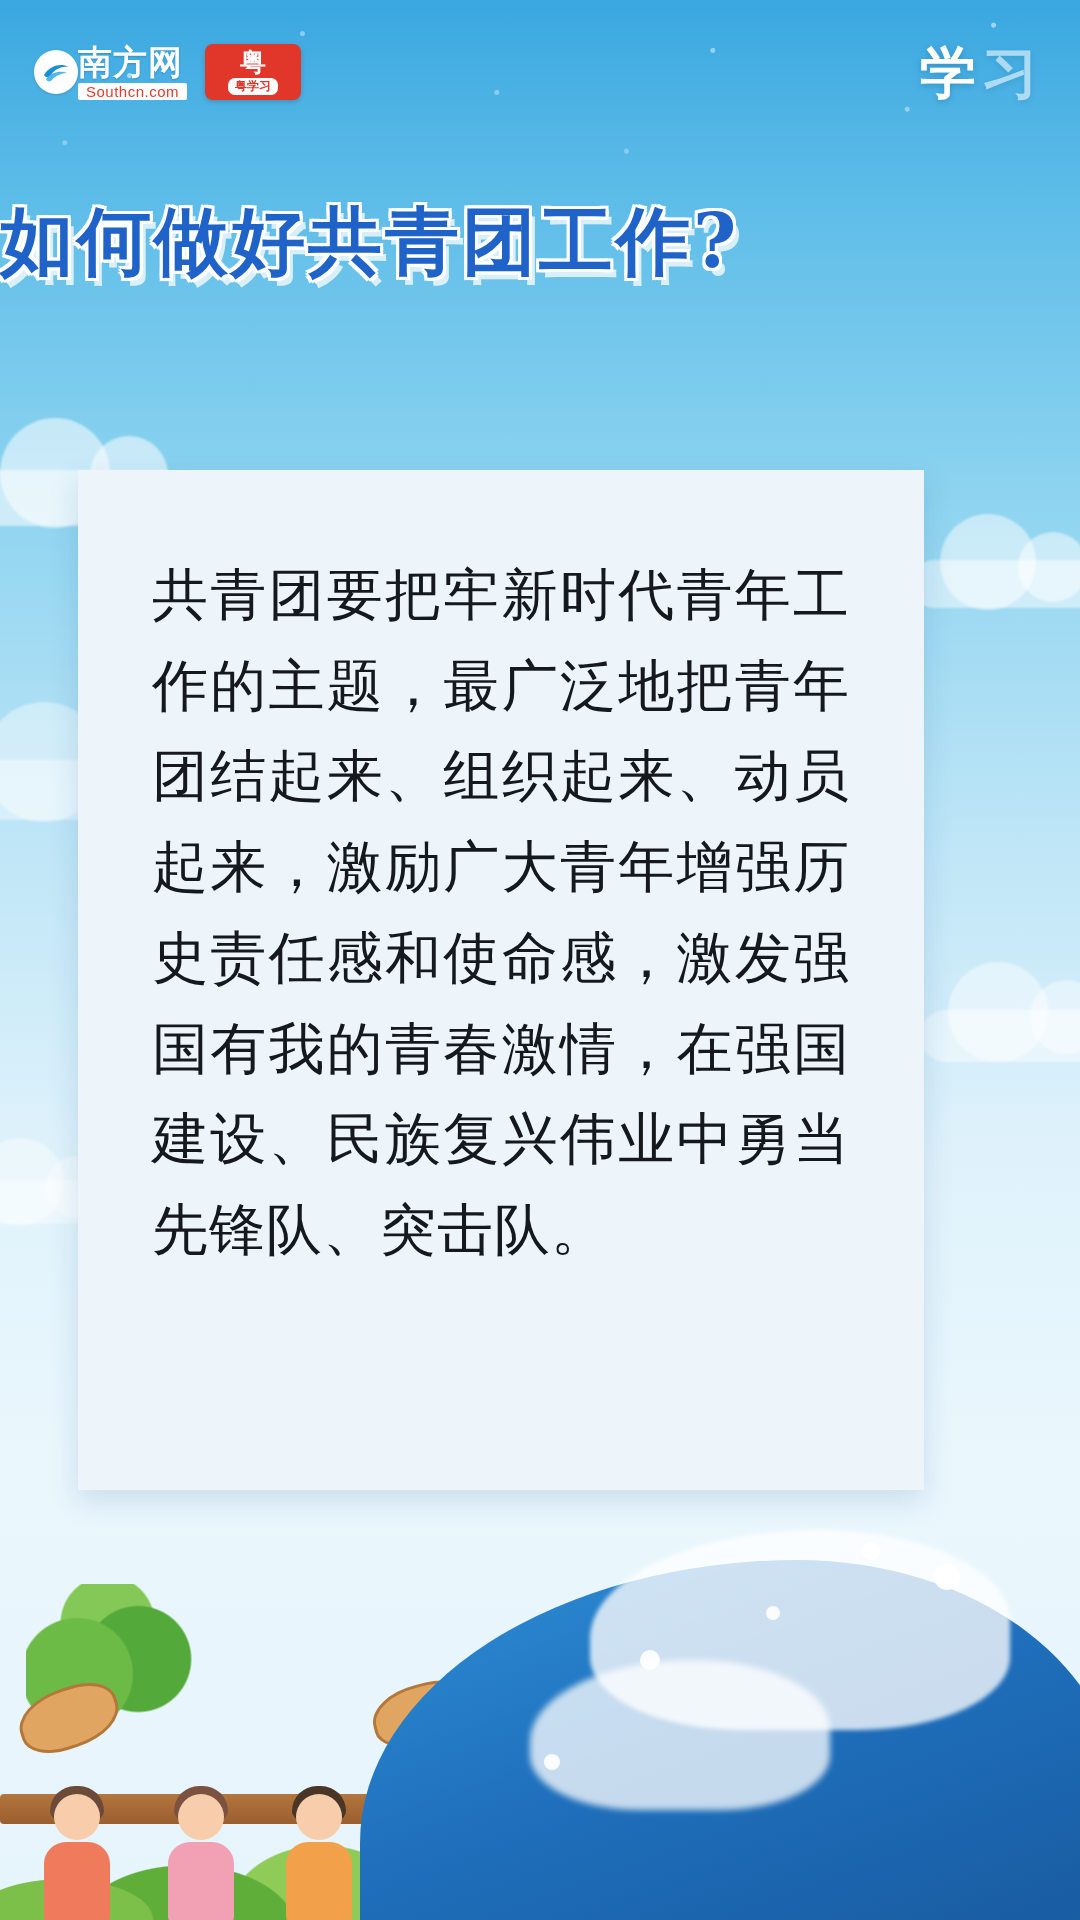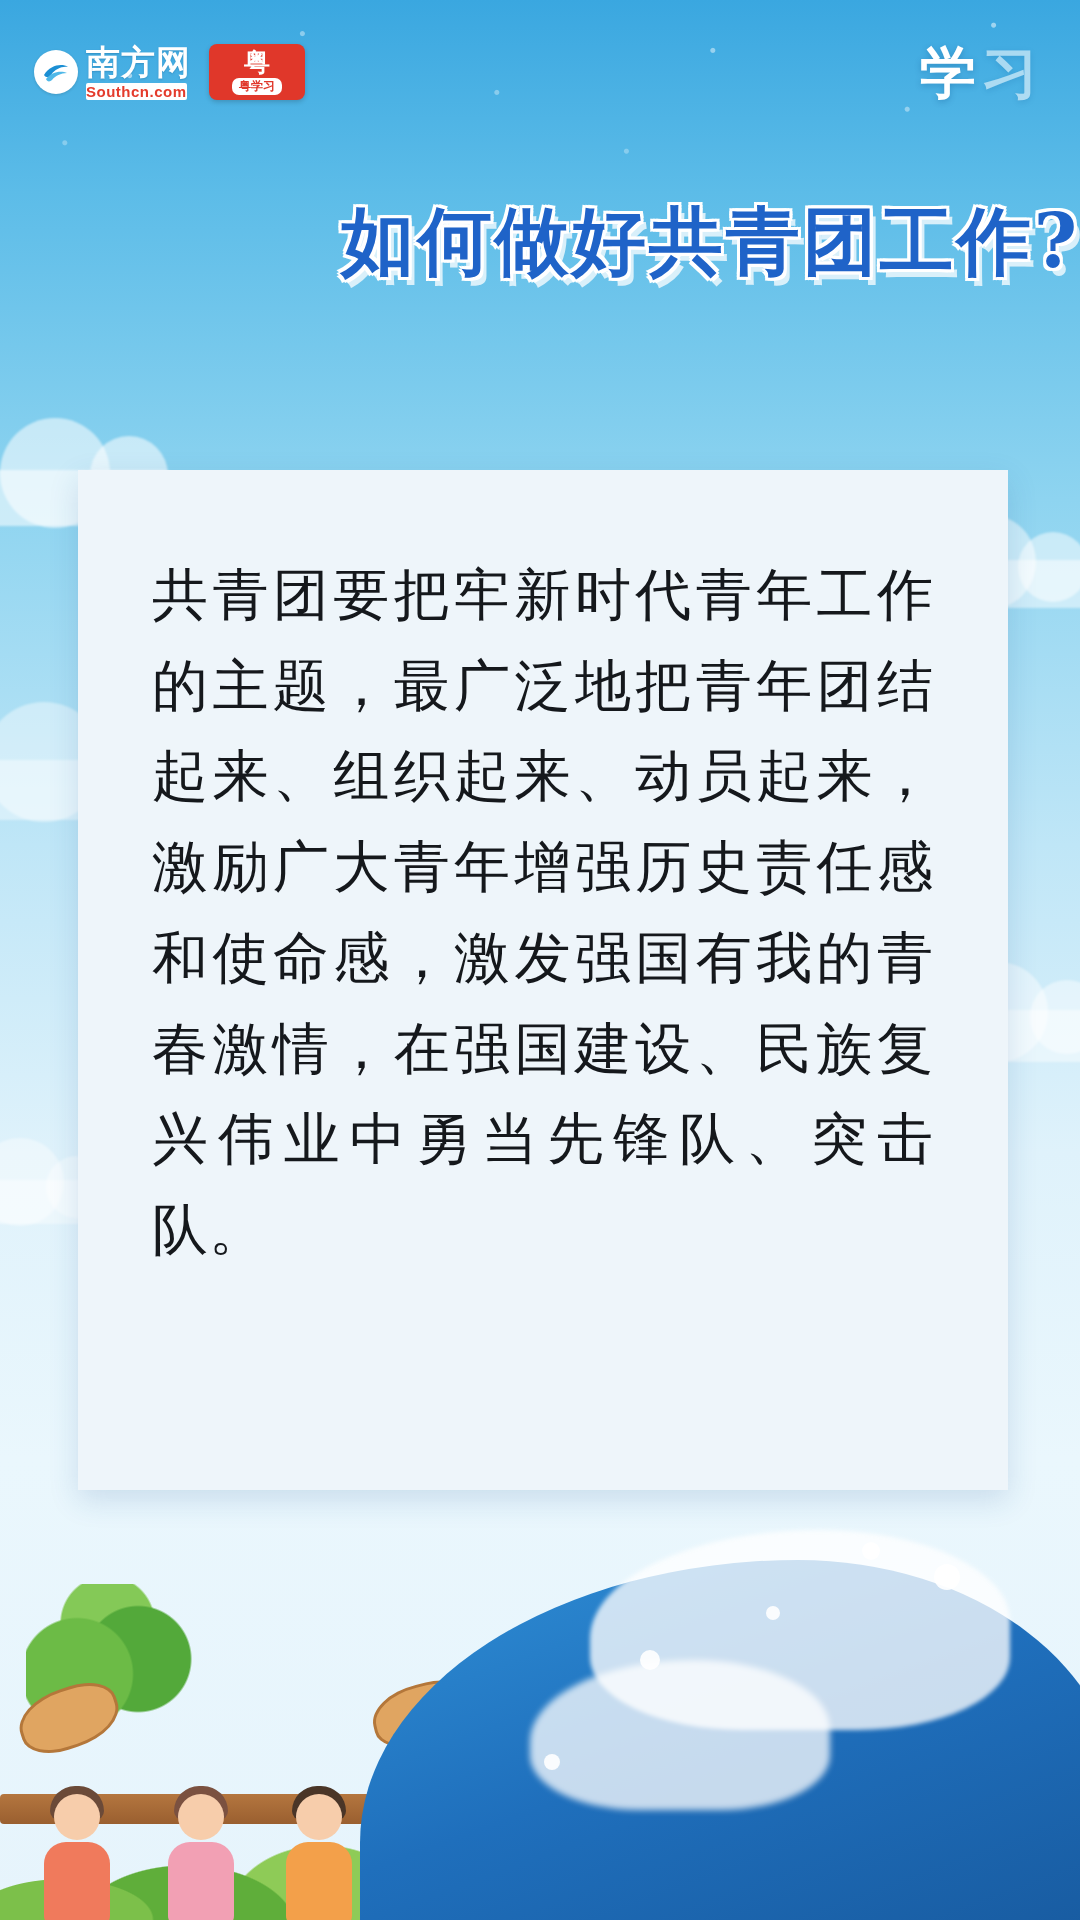--- a/index.html
+++ b/index.html
@@ -71,21 +71,20 @@
     position: absolute;
     left: 34px;
     top: 44px;
     display: flex;
     align-items: center;
     gap: 18px;
   }
   .logo-southcn {
     display: flex;
     align-items: center;
-    gap: 8px;
   }
   .logo-mark {
     width: 44px; height: 44px;
     border-radius: 50%;
     background: #ffffff;
     display: flex; align-items: center; justify-content: center;
     box-shadow: 0 1px 3px rgba(0,0,0,.14);
   }
   .logo-mark svg { display: block; }
   .logo-words { line-height: 1; }
@@ -93,25 +92,25 @@
     font-family: "DejaVu Serif", serif;
     font-weight: bold;
     font-size: 34px;
     color: #ffffff;
     letter-spacing: 1px;
     text-shadow: 0 1px 2px rgba(0,60,110,.25);
   }
   .logo-en {
     margin-top: 4px;
     font-size: 15px;
-    font-weight: bold;
+    font-weight: normal;
     color: #e43b2c;
     background: #ffffff;
     border-radius: 2px;
-    padding: 1px 0;
+    padding: 1px 8px;
     display: inline-block;
     letter-spacing: .5px;
   }
   .logo-yue {
     width: 96px; height: 56px;
     background: #e0372a;
     border-radius: 8px;
     display: flex;
     flex-direction: column;
     align-items: center;
@@ -150,41 +149,41 @@
   }
   .brand-title .ghost {
     opacity: .55;
   }
 
   
   .headline {
     position: absolute;
     top: 196px;
     left: 0; right: 0;
-    text-align: right;
+    text-align: left;
   }
   .headline .line {
     font-family: "DejaVu Serif", serif;
     font-weight: bold;
     font-size: 74px;
     line-height: 1.22;
     letter-spacing: 3px;
     color: #1f63c8;
     text-shadow:
       3px 0 0 #ffffff, -3px 0 0 #ffffff, 0 3px 0 #ffffff, 0 -3px 0 #ffffff,
       3px 3px 0 #ffffff, -3px -3px 0 #ffffff, 3px -3px 0 #ffffff, -3px 3px 0 #ffffff,
       6px 8px 0 rgba(255,255,255,.75);
   }
 
   
   .card {
     position: absolute;
     left: 78px;
     top: 470px;
-    width: 930px;
+    width: 846px;
     min-height: 1020px;
     background: #eef5fa;
     box-shadow: 0 10px 28px rgba(30,90,150,.16);
     padding: 80px 74px 60px 74px;
     box-sizing: border-box;
   }
   .quote-text {
     font-family: "DejaVu Serif", serif;
     font-size: 56px;
     line-height: 1.62;

